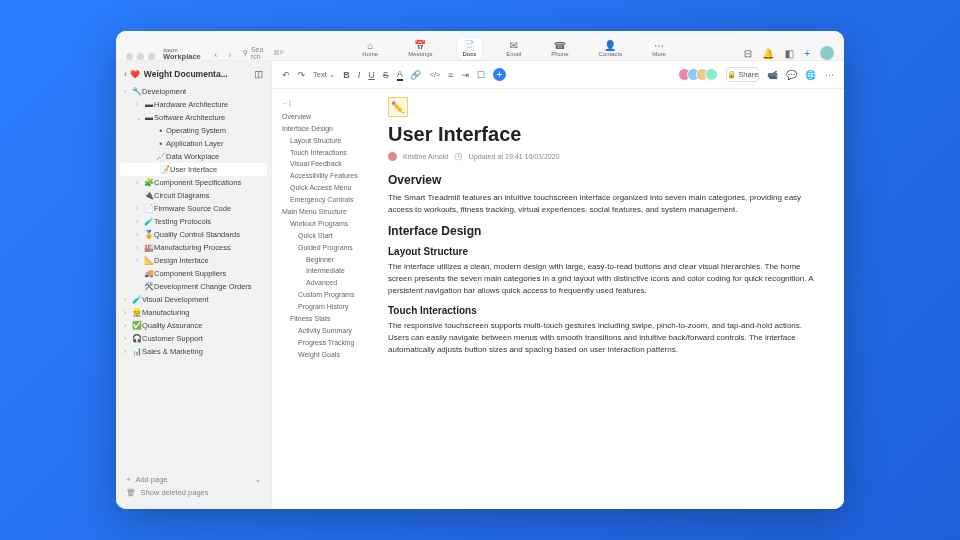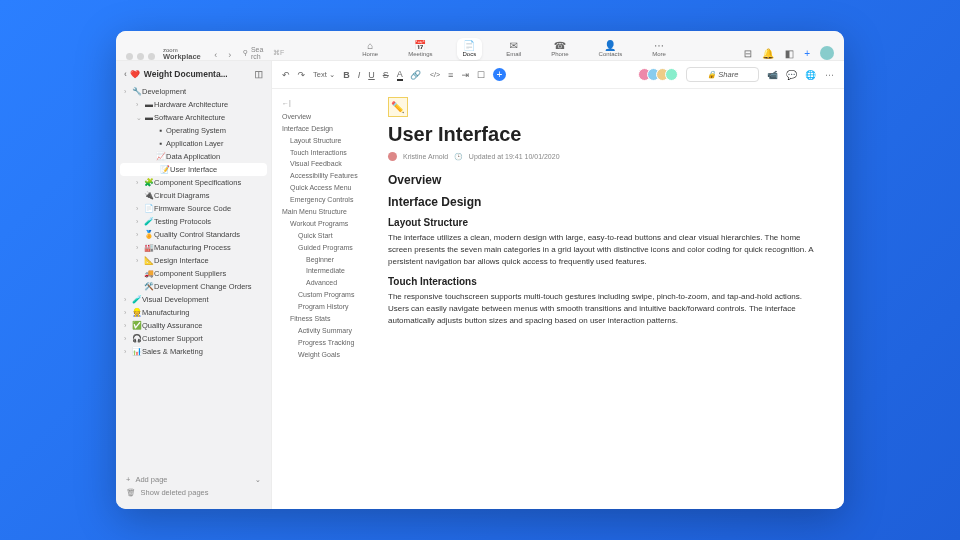--- a/index.html
+++ b/index.html
@@ -32,21 +32,21 @@
 .node .em { width: 10px; font-size: 8px; text-align: center; }
 .node.active { background: #fff; border-radius: 4px; margin: 0 4px; padding-left: 4px; }
 .side-foot { padding: 4px 10px; font-size: 7.5px; color: #888; }
 .side-foot .row { display: flex; align-items: center; gap: 5px; padding: 2px 0; cursor: pointer; }
 .main { flex: 1; background: #fff; display: flex; flex-direction: column; }
 .toolbar { height: 28px; border-bottom: 1px solid #eee; display: flex; align-items: center; padding: 0 10px; gap: 8px; color: #555; }
 .tool { font-size: 9px; cursor: pointer; color: #666; }
 .tool.bold { font-weight: 700; }
 .avatars { display: flex; margin-left: auto; }
 .av { width: 13px; height: 13px; border-radius: 50%; border: 1.5px solid #fff; margin-left: -4px; }
-.share { border: 1px solid #ddd; border-radius: 4px; padding: 2px 20px; font-size: 7.5px; cursor: pointer; font-style: italic; }
+.share { border: 1px solid #ddd; border-radius: 4px; padding: 2px 0; font-size: 7.5px; cursor: pointer; }
 .content { flex: 1; display: flex; overflow: hidden; }
 .outline { width: 108px; padding: 8px 4px 8px 10px; font-size: 7px; color: #666; line-height: 1.7; }
 .outline .back { color: #999; margin-bottom: 2px; cursor: pointer; }
 .outline .it { cursor: pointer; }
 .outline .l1 { padding-left: 8px; }
 .outline .l2 { padding-left: 16px; }
 .outline .l3 { padding-left: 24px; }
 .doc { flex: 1; padding: 8px 26px 8px 8px; overflow: hidden; }
 .docicon { width: 20px; height: 20px; background: #fff8e1; border: 1px solid #f0d060; display: flex; align-items: center; justify-content: center; font-size: 11px; margin-bottom: 6px; }
 .h1 { font-size: 20px; font-weight: 700; margin-bottom: 6px; }
@@ -147,21 +147,21 @@
             <span>Operating System</span>
           </div>
           <div class="node" style="padding-left: 32px;">
             <span class="cv"></span>
             <span class="em">▪</span>
             <span>Application Layer</span>
           </div>
           <div class="node" style="padding-left: 32px;">
             <span class="cv"></span>
             <span class="em">📈</span>
-            <span>Data Application</span>
+            <span>Data Workplace</span>
           </div>
           <div class="node active" style="padding-left: 32px;">
             <span class="cv"></span>
             <span class="em">📝</span>
             <span>User Interface</span>
           </div>
           <div class="node" style="padding-left: 20px;">
             <span class="cv">›</span>
             <span class="em">🧩</span>
             <span>Component Specifications</span>
@@ -304,20 +304,21 @@
               <span>✏️</span>
             </div>
           <div class="h1">User Interface</div>
           <div class="meta">
             <span class="mav"></span>
             <span>Kristine Arnold</span>
             <span>🕒</span>
             <span>Updated at 19:41 10/01/2020</span>
           </div>
           <div class="h2">Overview</div>
+          <div class="p">The Smart Treadmill features an intuitive touchscreen interface organized into seven main categories, providing easy access to workouts, fitness tracking, virtual experiences, social features, and system management.</div>
           <div class="h2">Interface Design</div>
           <div class="h3">Layout Structure</div>
           <div class="p">The interface utilizes a clean, modern design with large, easy-to-read buttons and clear visual hierarchies. The home screen presents the seven main categories in a grid layout with distinctive icons and color coding for quick recognition. A persistent navigation bar allows quick access to frequently used features.</div>
           <div class="h3">Touch Interactions</div>
           <div class="p">The responsive touchscreen supports multi-touch gestures including swipe, pinch-to-zoom, and tap-and-hold actions. Users can easily navigate between menus with smooth transitions and intuitive back/forward controls. The interface automatically adjusts button sizes and spacing based on user interaction patterns.</div>
         </div>
       </div>
     </div>
   </div>
 </div>

